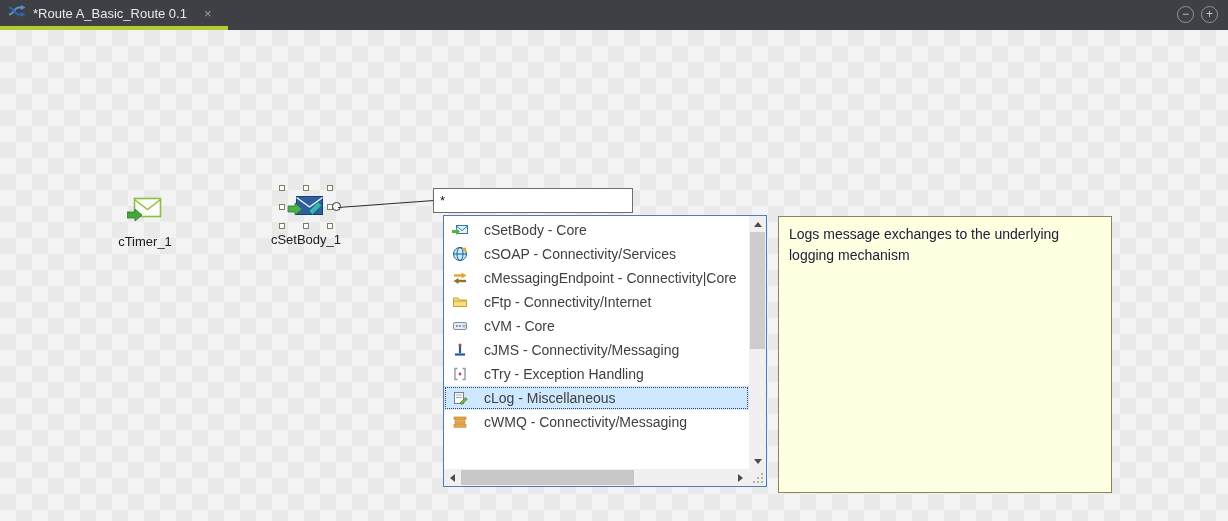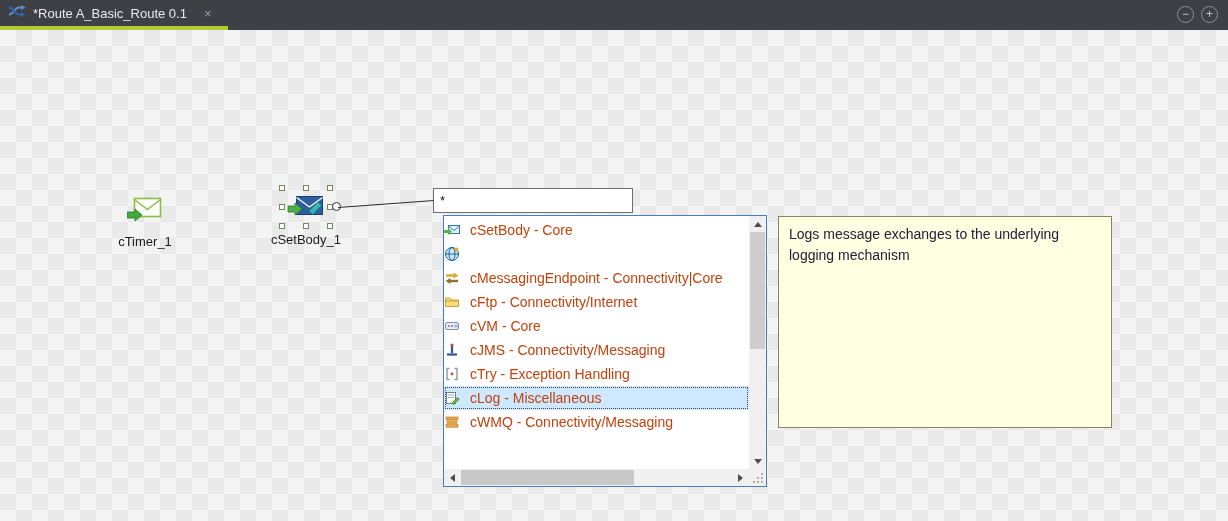--- a/index.html
+++ b/index.html
@@ -46,22 +46,22 @@
 
   .search-box { position:absolute; left:433px; top:158px; width:200px; height:25px;
     border:1px solid #6e6e6e; background:#fff; font-size:13px; padding:0 6px;
     font-family:"Liberation Sans", sans-serif; color:#111; outline:none; }
 
   
   .dropdown { position:absolute; left:443px; top:185px; width:324px; height:272px;
     background:#fff; border:1px solid #4a7ebb; display:grid;
     grid-template-columns:1fr 17px; grid-template-rows:1fr 17px; }
   .dd-list { overflow:hidden; padding-top:2px; }
-  .dd-row { height:24px; display:flex; align-items:center; gap:10px; padding:0 0;
-    font-size:14px; color:#c2410c; white-space:nowrap; cursor:default; }
+  .dd-row { height:24px; display:flex; align-items:center; gap:16px; padding:0 8px;
+    font-size:14px; color:#404040; white-space:nowrap; cursor:default; }
   .dd-row.selected { background:#cde8ff; outline:1px dotted #46464a; outline-offset:-2px; }
   .dd-icon { width:16px; height:16px; flex:0 0 16px; }
   .dd-icon svg { display:block; }
 
   .vscroll { background:#f0f0f0; display:flex; flex-direction:column; }
   .hscroll { background:#f0f0f0; display:flex; }
   .sb-btn { background:#f0f0f0; display:flex; align-items:center; justify-content:center;
     cursor:pointer; }
   .vscroll .sb-btn { height:16px; width:17px; }
   .hscroll .sb-btn { width:17px; height:17px; }
@@ -76,21 +76,21 @@
   .tri-up { border-left:4px solid transparent; border-right:4px solid transparent;
     border-bottom:5px solid #4c4c4c; }
   .tri-down { border-left:4px solid transparent; border-right:4px solid transparent;
     border-top:5px solid #4c4c4c; }
   .tri-left { border-top:4px solid transparent; border-bottom:4px solid transparent;
     border-right:5px solid #4c4c4c; }
   .tri-right { border-top:4px solid transparent; border-bottom:4px solid transparent;
     border-left:5px solid #4c4c4c; }
 
   
-  .tooltip { position:absolute; left:778px; top:186px; width:334px; height:212px;
+  .tooltip { position:absolute; left:778px; top:186px; width:334px; height:277px;
     background:#ffffe1; border:1px solid #86865e; padding:7px 10px;
     font-size:14px; color:#20203c; line-height:1.5; }
 </style>
 </head>
 <body>
 
 <div id="stage">
 
   <div class="tabbar">
     <div class="tab">
@@ -169,20 +169,21 @@
 
         <div class="dd-row">
           <span class="dd-icon">
             <svg width="16" height="16" viewBox="0 0 16 16">
               <circle cx="8" cy="8" r="6.5" fill="#cfe8f6" stroke="#1565a0"></circle>
               <ellipse cx="8" cy="8" rx="3" ry="6.5" fill="none" stroke="#1565a0"></ellipse>
               <line x1="1.5" y1="8" x2="14.5" y2="8" stroke="#1565a0"></line>
               <circle cx="12.5" cy="3.5" r="2" fill="#f5a623"></circle>
             </svg>
           </span>
+          <span>cSOAP - Connectivity/Services</span>
         </div>
 
         <div class="dd-row">
           <span class="dd-icon">
             <svg width="16" height="16" viewBox="0 0 16 16">
               <path d="M2,5.5 h8" stroke="#e0a62f" stroke-width="2.4"></path>
               <polygon points="9.5,2.5 14.5,5.5 9.5,8.5" fill="#e0a62f"></polygon>
               <path d="M14,11 h-8" stroke="#8a7430" stroke-width="2.4"></path>
               <polygon points="6.5,8 1.5,11 6.5,14" fill="#8a7430"></polygon>
             </svg>

